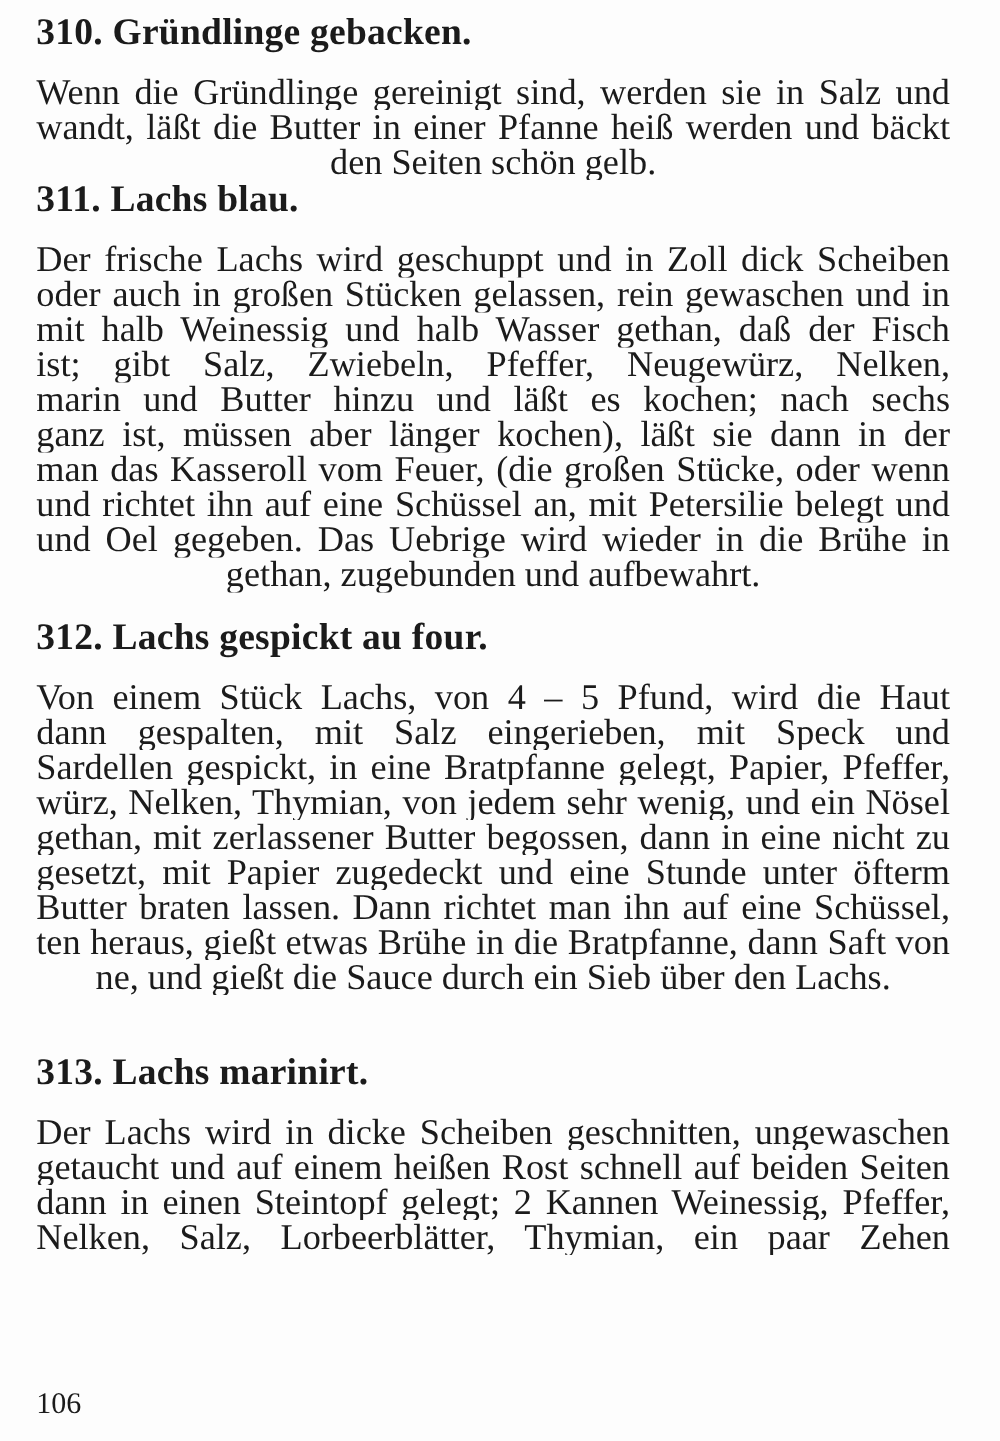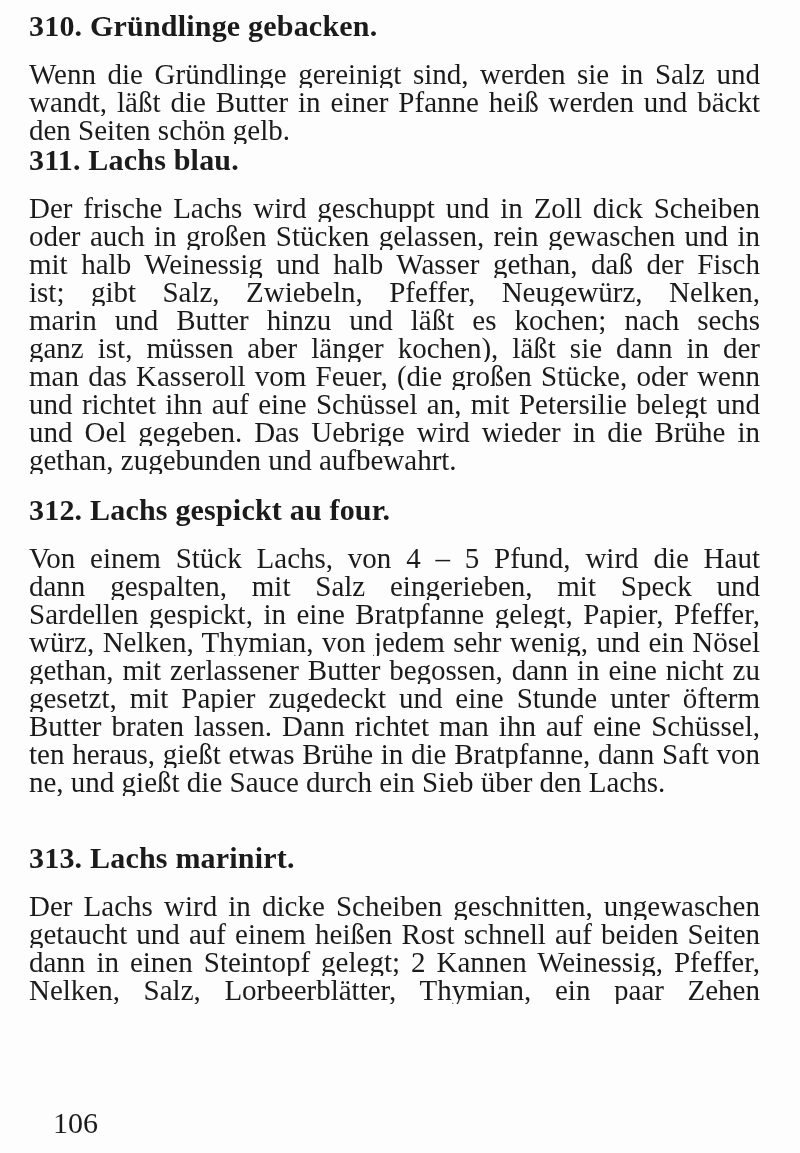--- a/index.html
+++ b/index.html
@@ -36,35 +36,34 @@
     text-align: justify;
     overflow: hidden;
   }
   .line::after {
     content: "";
     display: inline-block;
     width: 100%;
     height: 0;
   }
   .line.last {
-    text-align: left;
+    text-align: center;
   }
   .line.last::after {
     content: none;
   }
   section.recipe + section.recipe { }
   main section.recipe:nth-of-type(3) { margin-top: 20px; }
   main section.recipe:nth-of-type(4) { margin-top: 46px; }
   .page-number {
     position: absolute;
     left: 29px;
     top: 1109px;
-    font-size: 30px;
+    font-size: 24px;
     line-height: 28px;
-    margin-left: 24px;
   }
 </style>
 </head>
 <body>
 
 <div class="page">
   <main>
 
     <section class="recipe">
       <h2 class="recipe-heading">310. Gründlinge gebacken.</h2>

